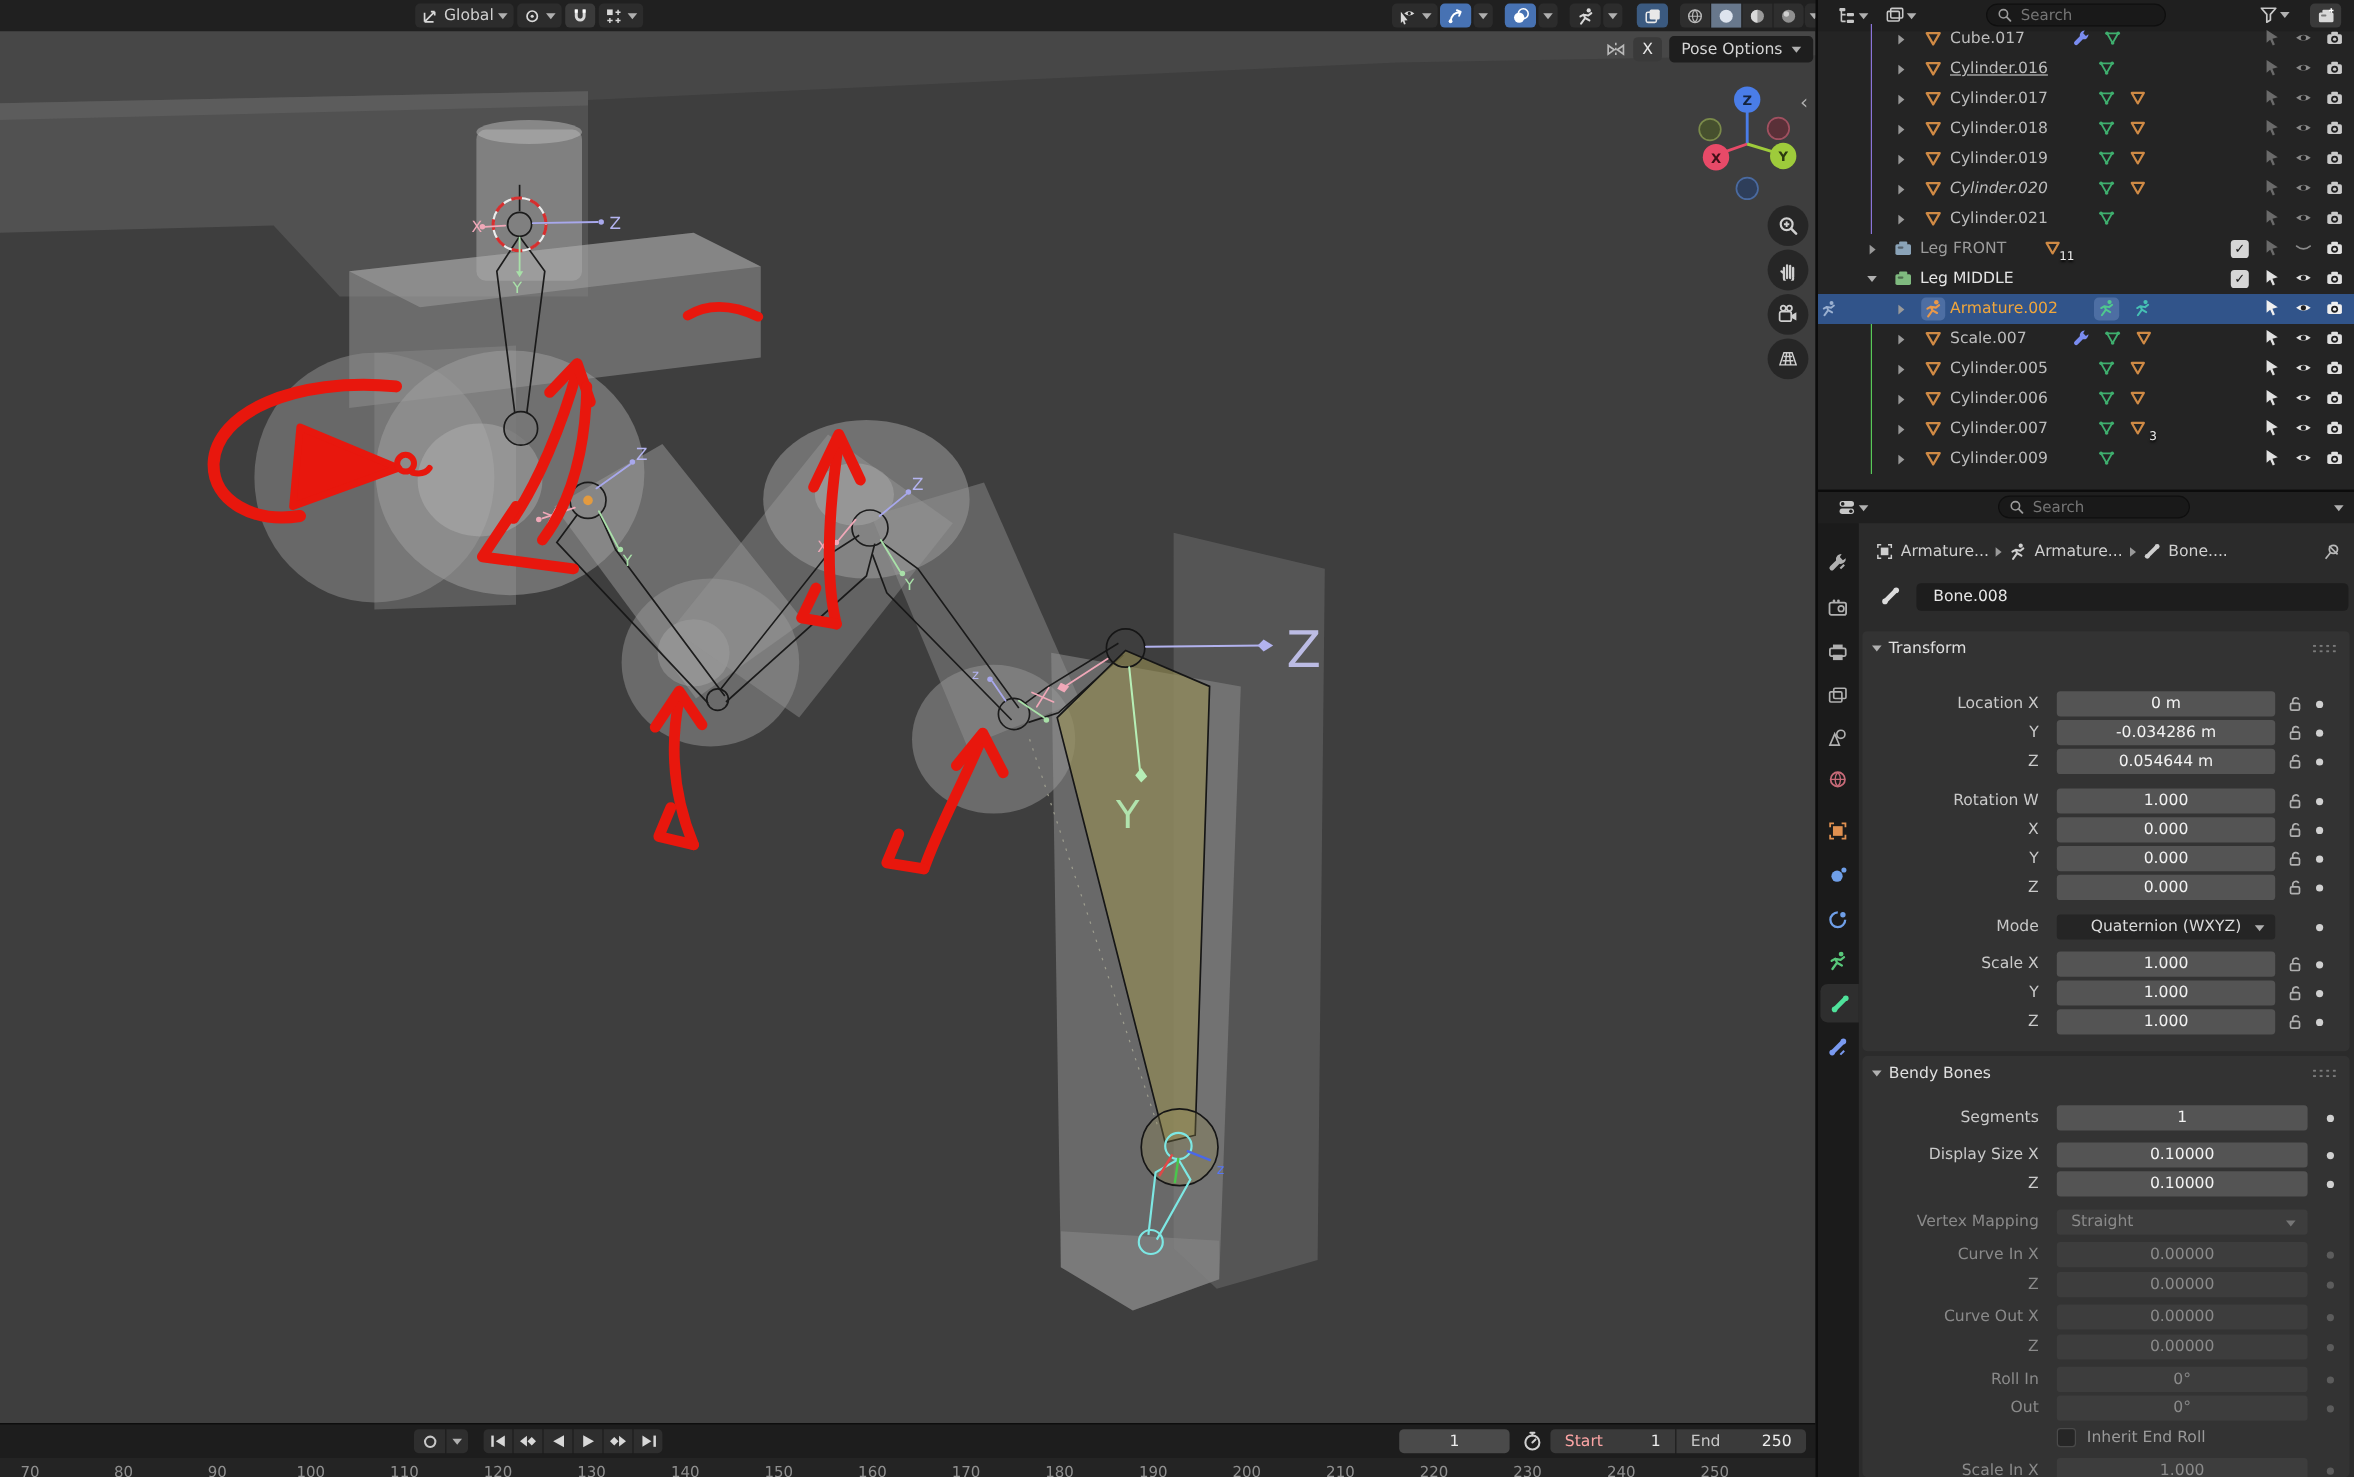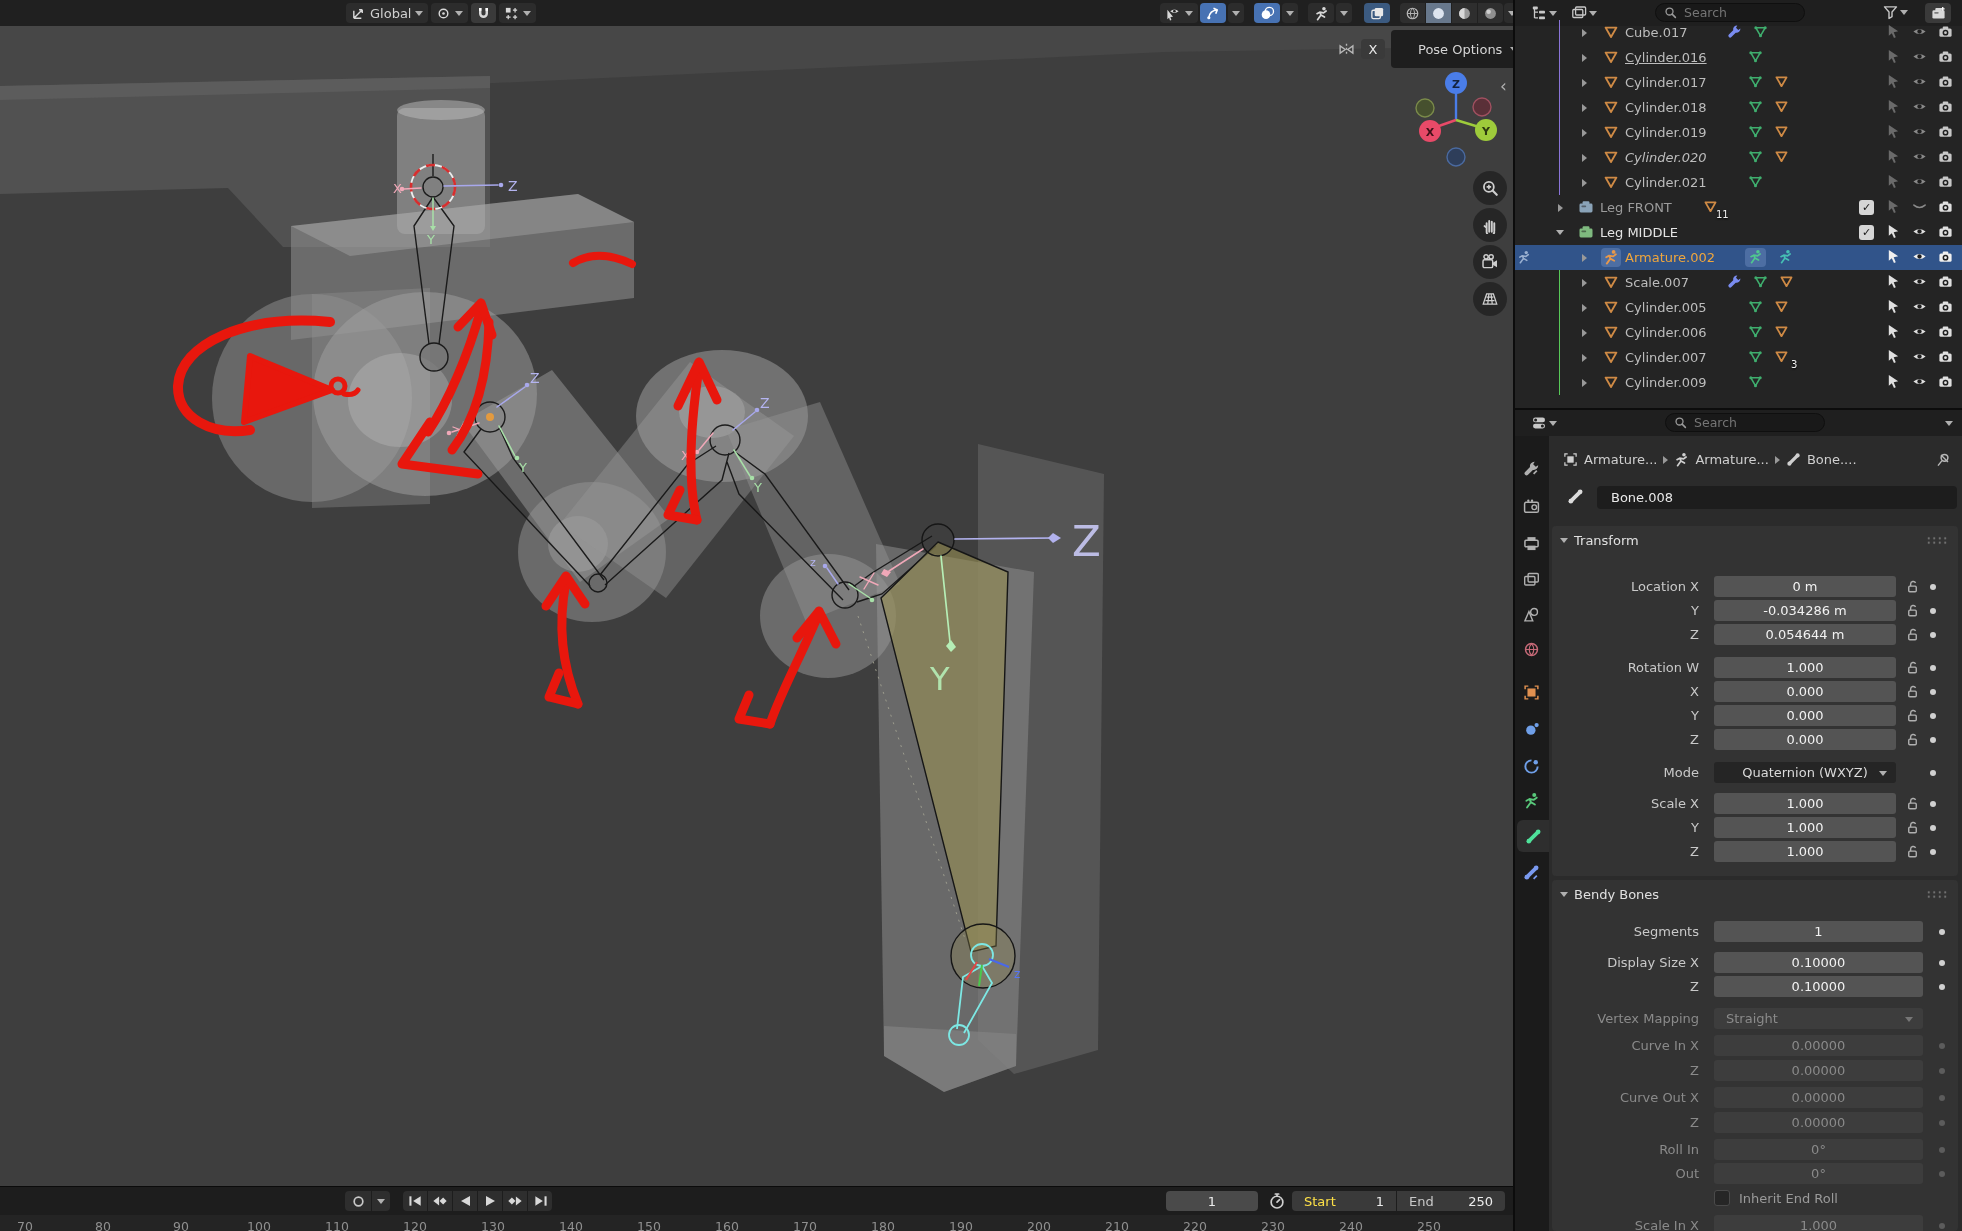--- a/index.html
+++ b/index.html
@@ -348,21 +348,21 @@
 
 <div class="abs f" style="left:1338px;top:30px;gap:6px;">
   <svg width="17" height="17" viewBox="0 0 16 16">
         <path d="M8 2.5 V13.5" stroke="#b8b8b8" stroke-width="1.3" stroke-dasharray="2 1.8"></path>
         <path d="M6.8 8 L2 4.6 V11.4 Z" fill="none" stroke="#b8b8b8" stroke-width="1.3"></path>
         <path d="M9.2 8 L14 4.6 V11.4 Z" fill="none" stroke="#b8b8b8" stroke-width="1.3"></path>
       </svg>
   <div class="btn" style="background:#3a3a3a;width:24px;height:20px;color:#e8e8e8;">
         <span>X</span>
       </div>
-  <div class="btn" style="background:#1e1e1e;height:38px;padding:0 27px;gap:8px;">
+  <div class="btn" style="background:#1e1e1e;height:22px;padding:0 10px;gap:8px;">
     <span style="color:#d5d5d5;">Pose Options</span>
         <span class="chevd"></span>
   </div>
 </div>
 
 <svg class="abs" style="left:1398px;top:58px;" width="116" height="120" viewBox="0 0 116 120">
   <line x1="58" y1="62" x2="58" y2="32" stroke="#4a7de8" stroke-width="2.4"></line>
   <line x1="58" y1="62" x2="38" y2="69" stroke="#e84a68" stroke-width="2.4"></line>
   <line x1="58" y1="62" x2="81" y2="69" stroke="#9ecb3b" stroke-width="2.4"></line>
   <circle cx="27" cy="50" r="9" fill="#46502e" stroke="#7a8a4a" stroke-width="1.4"></circle>
@@ -454,21 +454,21 @@
         <span>1</span>
       </div>
   <div class="abs" style="left:1268px;top:5px;">
     <svg width="18" height="18" viewBox="0 0 16 16">
           <circle cx="8" cy="9" r="5.2" fill="none" stroke="#cfcfcf" stroke-width="1.5"></circle>
           <path d="M6.5 1.8 h3 M8 1.8 V3.8 M8 9 L10.3 6.7" stroke="#cfcfcf" stroke-width="1.5" fill="none" stroke-linecap="round"></path>
         </svg>
   </div>
   <div class="abs f" style="left:1292px;top:4px;">
     <div class="tbtn" style="width:104px;border-radius:4px 0 0 4px;background:#3a3a3a;justify-content:space-between;padding:0 12px;box-sizing:border-box;">
-      <span style="color:#fde047;">Start</span>
+      <span style="color:#fca5a5;">Start</span>
           <span style="color:#ececec;">1</span>
     </div>
     <div class="tbtn" style="width:108px;border-radius:0 4px 4px 0;margin-left:1px;background:#3a3a3a;justify-content:space-between;padding:0 12px;box-sizing:border-box;">
       <span style="color:#c8c8c8;">End</span>
           <span style="color:#ececec;">250</span>
     </div>
   </div>
   <div id="ruler">
     <span style="left:25px">70</span>
         <span style="left:103px">80</span>

